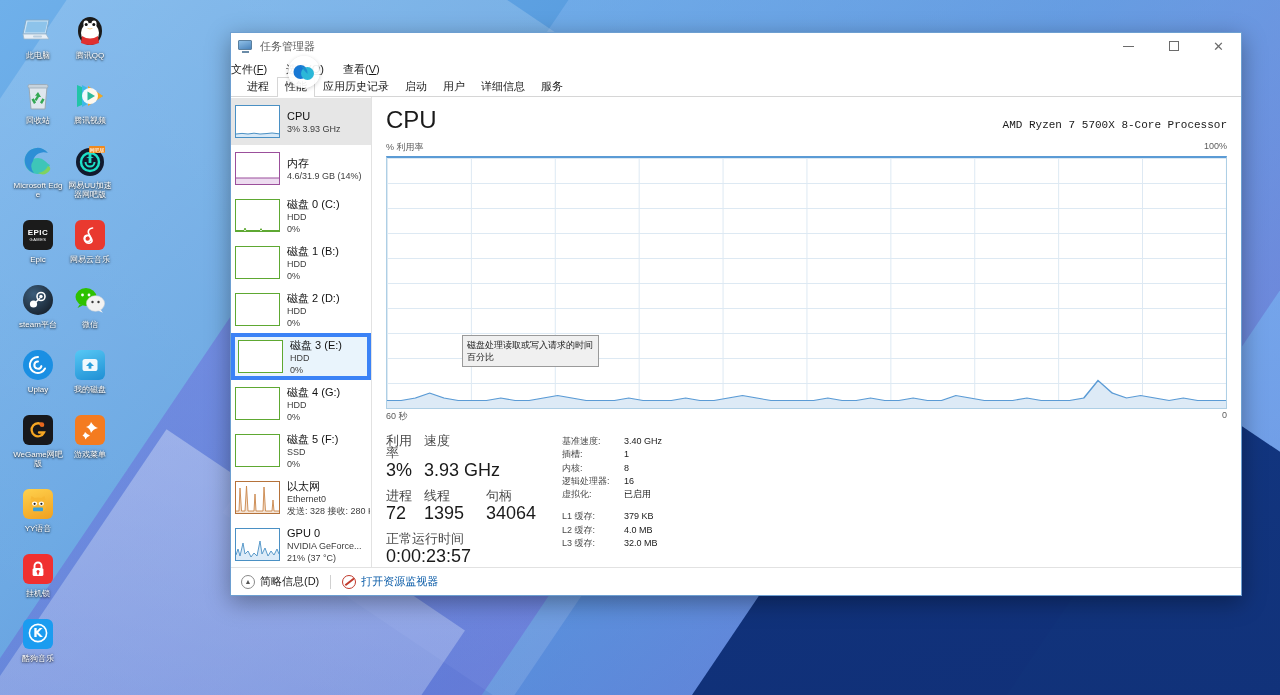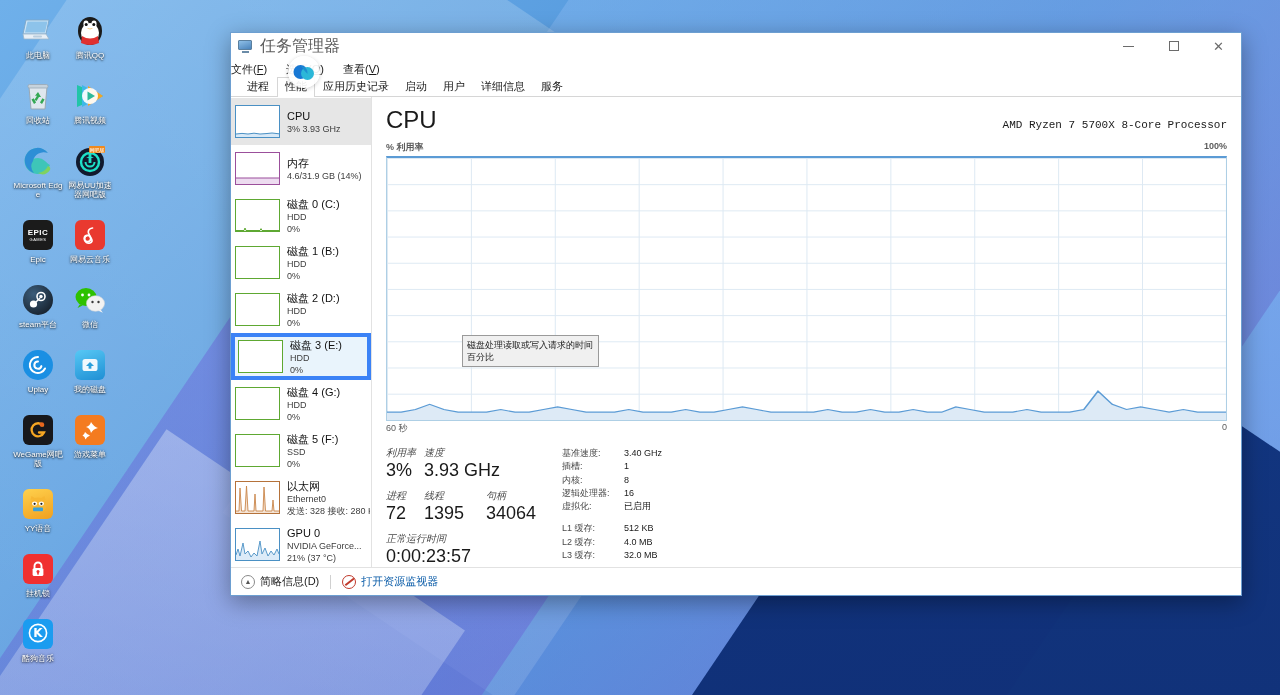--- a/index.html
+++ b/index.html
@@ -128,21 +128,21 @@
     width: 14px; height: 10px;
     background: linear-gradient(160deg,#8fc0e8,#4a83bb);
     border: 1px solid #5a7f9e;
     border-radius: 1px;
   }
   .tm-appicon .base {
     position: absolute; left: 4px; bottom: 0;
     width: 7px; height: 2px; background: #6b8ca8;
   }
   #tm-title-text {
-    font-size: 16px; color: #5c5c5c;
+    font-size: 11px; color: #5c5c5c;
     flex: 1;
   }
   .win-btns { display: flex; height: 27px; }
   .win-btn {
     width: 45px; height: 27px;
     display: flex; align-items: center; justify-content: center;
     color: #6b6b6b; font-size: 11px;
   }
   .wb-min { width: 11px; height: 1px; background: #6b6b6b; }
   .wb-max { width: 10px; height: 10px; border: 1px solid #6b6b6b; }
@@ -264,21 +264,20 @@
     display: flex; align-items: baseline; justify-content: space-between;
     margin-bottom: 8px;
   }
   #cpu-heading { font-size: 24px; color: #1a1a1a; font-weight: normal; line-height: 26px; }
   #cpu-model   { font-size: 11px; color: #1a1a1a; font-family: Liberation Mono, monospace; }
 
   #graph-axis-row {
     display: flex; justify-content: space-between;
     font-size: 9px; color: #5c5c5c;
     margin-bottom: 2px;
-    font-weight: bold;
   }
   #graph-box {
     height: 285px;
     border: 1px solid #aecfe5;
     border-top: 2px solid #5b9bd5;
     position: relative;
     background: #fff;
     overflow: hidden;
   }
   #graph-box .grid {
@@ -310,21 +309,21 @@
 
   
   #stats-wrap {
     display: flex;
     margin-top: 12px;
   }
   #stats-left { width: 170px; flex: none; }
   #stats-right { flex: 1; padding-left: 6px; }
   .stat-hdr-row { display: flex; }
   .stat-val-row { display: flex; margin-bottom: 9px; }
-  .st-lbl { font-size: 10px; color: #4a4a4a; line-height: 12px; font-style: italic; }
+  .st-lbl { font-size: 13px; color: #4a4a4a; line-height: 12px; }
   .st-val { font-size: 18px; color: #1a1a1a; line-height: 22px; }
   .c-util { width: 38px; }
   .c-speed { width: 110px; }
   .c-proc { width: 38px; }
   .c-thread { width: 62px; }
   .c-handle { width: 70px; }
   .kv-row { display: flex; line-height: 13.3px; }
   .kv-k { width: 62px; font-size: 9px; color: #4a4a4a; }
   .kv-v { font-size: 9px; color: #1a1a1a; }
 
@@ -841,21 +840,21 @@
             <div class="kv-row">
               <div class="kv-k">逻辑处理器:</div>
               <div class="kv-v">16</div>
             </div>
             <div class="kv-row">
               <div class="kv-k">虚拟化:</div>
               <div class="kv-v">已启用</div>
             </div>
             <div class="kv-row" style="margin-top:9px;">
               <div class="kv-k">L1 缓存:</div>
-              <div class="kv-v">512 KB</div>
+              <div class="kv-v">379 KB</div>
             </div>
             <div class="kv-row">
               <div class="kv-k">L2 缓存:</div>
               <div class="kv-v">4.0 MB</div>
             </div>
             <div class="kv-row">
               <div class="kv-k">L3 缓存:</div>
               <div class="kv-v">32.0 MB</div>
             </div>
           </div>

